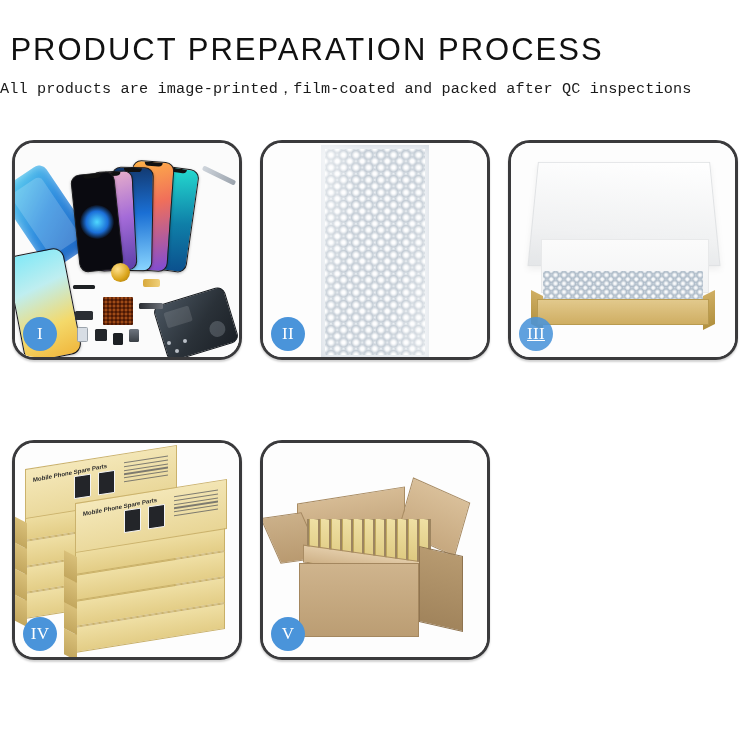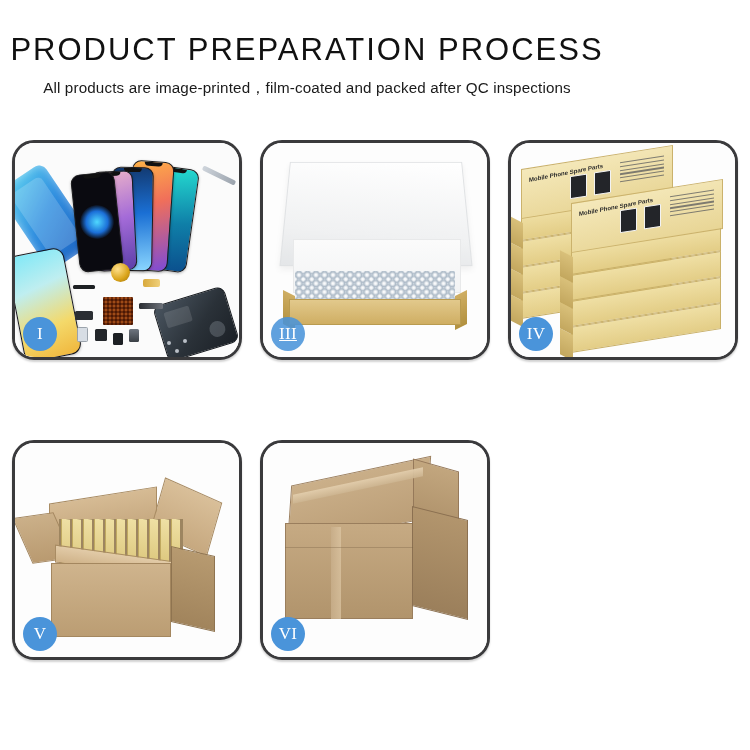--- a/index.html
+++ b/index.html
@@ -27,20 +27,21 @@
     white-space: nowrap;
   }
 
   .subtitle {
     margin-top: 11px;
     font-size: 15.2px;
     font-weight: 400;
     letter-spacing: 0.15px;
     color: #1a1a1a;
     white-space: nowrap;
+    font-family: Liberation Mono, monospace;
   }
 
   
   .grid {
     position: absolute;
     left: 12px;
     top: 140px;
     width: 726px;
     display: grid;
     grid-template-columns: repeat(3, 230px);
@@ -425,20 +426,28 @@
           <div class="screw" style="left:96px;top:78px;"></div>
           <div class="screw" style="left:104px;top:86px;"></div>
           <div class="screw" style="left:112px;top:76px;"></div>
         </div>
 
         <div class="tweezer"></div>
       </div>
       <div class="badge">I</div>
     </div>
 
+    <div class="panel">
+      <div class="stage">
+        <div class="wrapSheet">
+          <div class="bubbles"></div>
+        </div>
+      </div>
+      <div class="badge">II</div>
+    </div>
 
     <div class="panel">
       <div class="stage">
         <div class="p3lid"></div>
         <div class="p3inner"></div>
         <div class="p3bubble"></div>
         <div class="p3sideL"></div>
         <div class="p3sideR"></div>
         <div class="p3front"></div>
       </div>
@@ -526,27 +535,15 @@
           <i style="left:101px;"></i>
             <i style="left:112px;"></i>
         </div>
         <div class="v-flapFront"></div>
         <div class="v-body"></div>
         <div class="v-bodyR"></div>
       </div>
       <div class="badge">V</div>
     </div>
 
-    <div class="panel">
-      <div class="stage">
-        <div class="c-top"></div>
-        <div class="c-topR"></div>
-        <div class="c-tape"></div>
-        <div class="c-front"></div>
-        <div class="c-side"></div>
-        <div class="c-tapeV"></div>
-        <div class="c-seam"></div>
-      </div>
-      <div class="badge">VI</div>
-    </div>
 
   </div>
 </div>
 
 </body></html>

